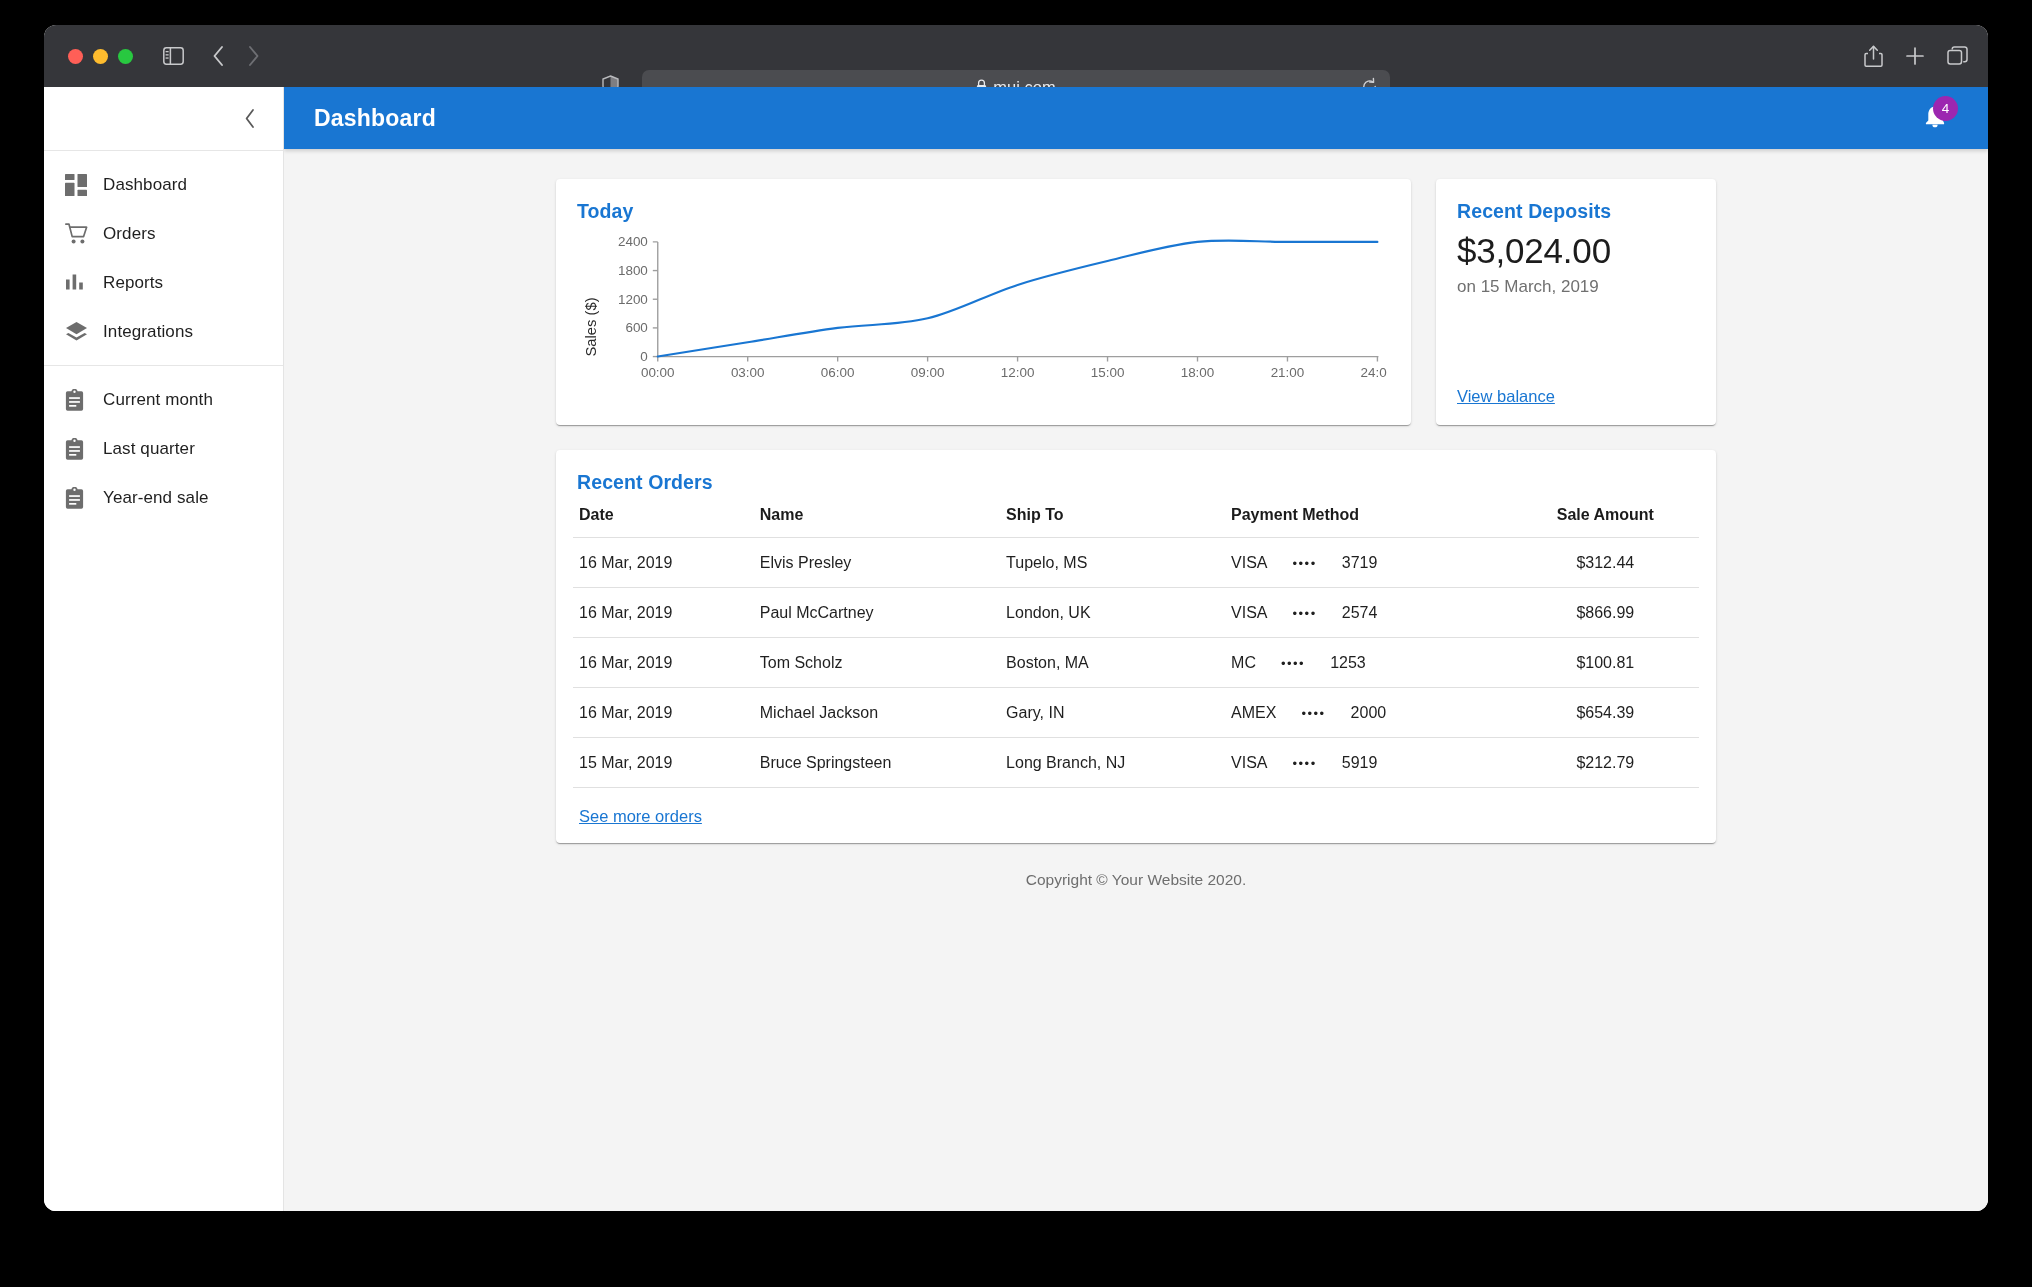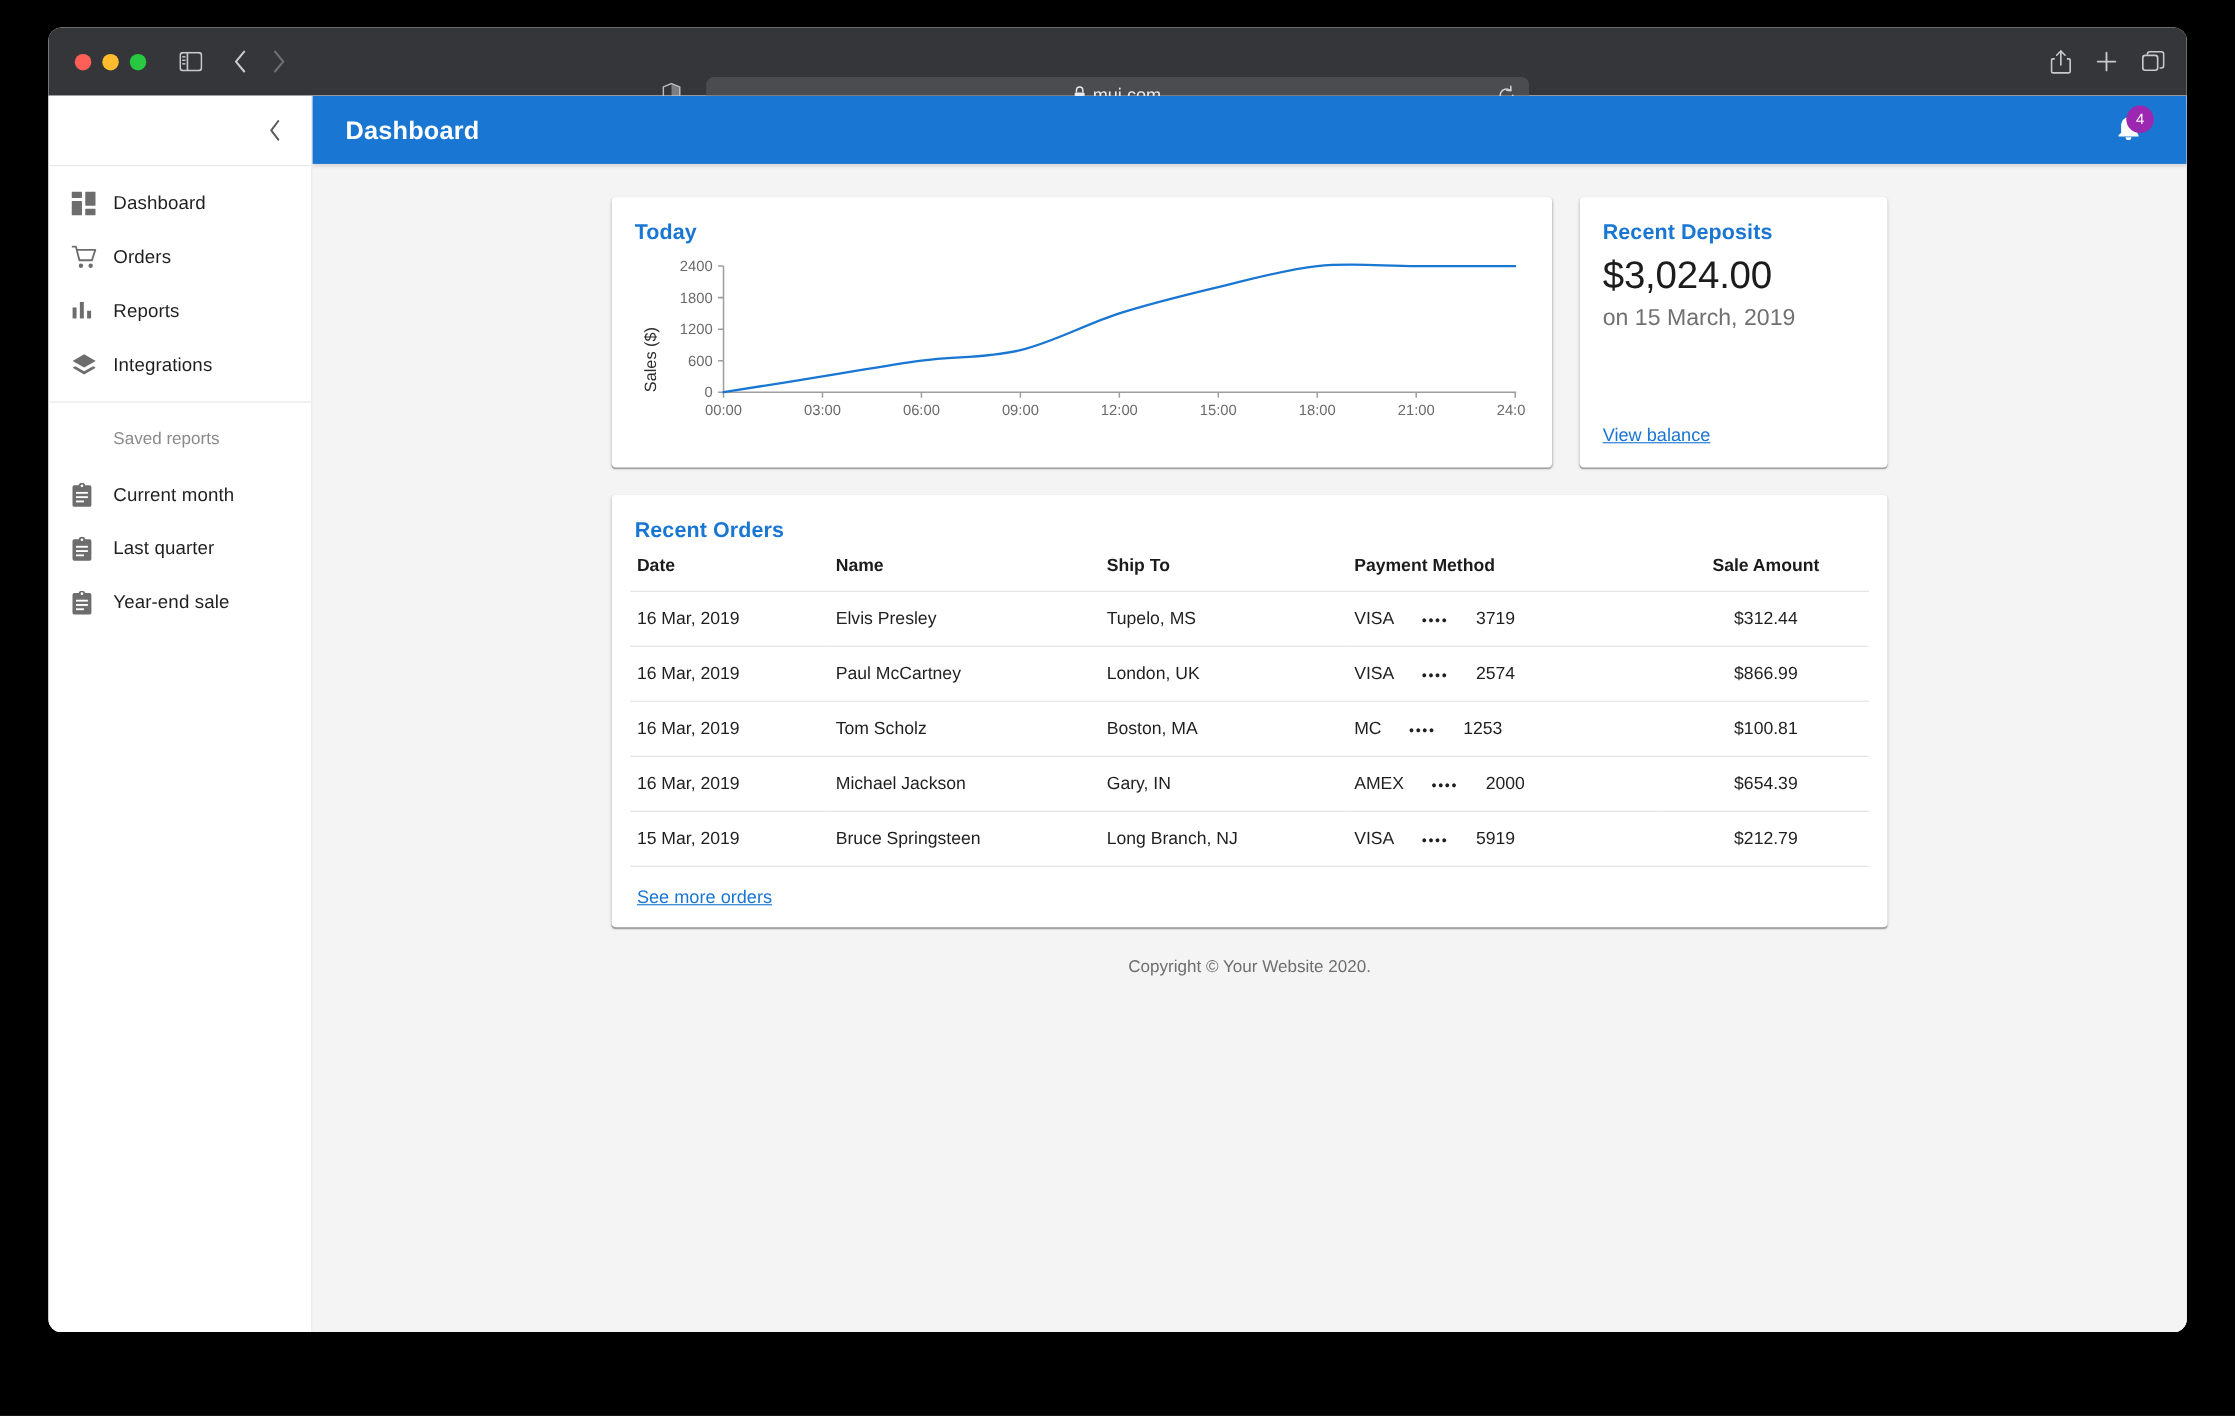--- a/index.html
+++ b/index.html
@@ -205,21 +205,21 @@
   .series-line { stroke: #1976d2; stroke-width: 2.1; fill: none; stroke-linecap: round; stroke-linejoin: round; }
 
   #deposit-amount {
     font-size: 35px;
     color: #1c1c1c;
     letter-spacing: -0.2px;
     margin-top: 4px;
     line-height: 1.15;
   }
   #deposit-date {
-    font-size: 21px; color: #707070;
+    font-size: 17px; color: #707070;
     margin-top: 6px;
   }
   #deposits-spacer { flex: 1; }
   .link {
     color: #1976d2;
     font-size: 16.5px;
     text-decoration: underline;
     cursor: pointer;
     align-self: flex-start;
   }
@@ -399,21 +399,20 @@
                 <path d="M11.5 16.6 L3.4 11.9 L1 13.3 L11.5 19.5 L22 13.3 L19.6 11.9 Z"></path>
               </svg>
           </span>
           <span class="nav-label">Integrations</span>
         </div>
       </div>
 
       <div class="nav-divider"></div>
 
       <div class="nav-list">
-        <div class="nav-subheader">Saved reports</div>
 
         <div class="nav-item">
           <span class="nav-icon">
             <svg width="19" height="22" viewBox="0 0 19 22" fill="currentColor">
                 <path d="M16.4 2.2 H12.6 A3.2 3.2 0 0 0 6.4 2.2 H2.6 A1.7 1.7 0 0 0 0.9 3.9 V20 A1.7 1.7 0 0 0 2.6 21.7 H16.4 A1.7 1.7 0 0 0 18.1 20 V3.9 A1.7 1.7 0 0 0 16.4 2.2 Z M9.5 1.5 A1.2 1.2 0 1 1 8.3 2.7 A1.2 1.2 0 0 1 9.5 1.5 Z"></path>
                 <rect x="4.1" y="8.2" width="10.8" height="1.7" fill="#fff"></rect>
                 <rect x="4.1" y="12.1" width="10.8" height="1.7" fill="#fff"></rect>
                 <rect x="4.1" y="16" width="7.2" height="1.7" fill="#fff"></rect>
               </svg>
           </span>

